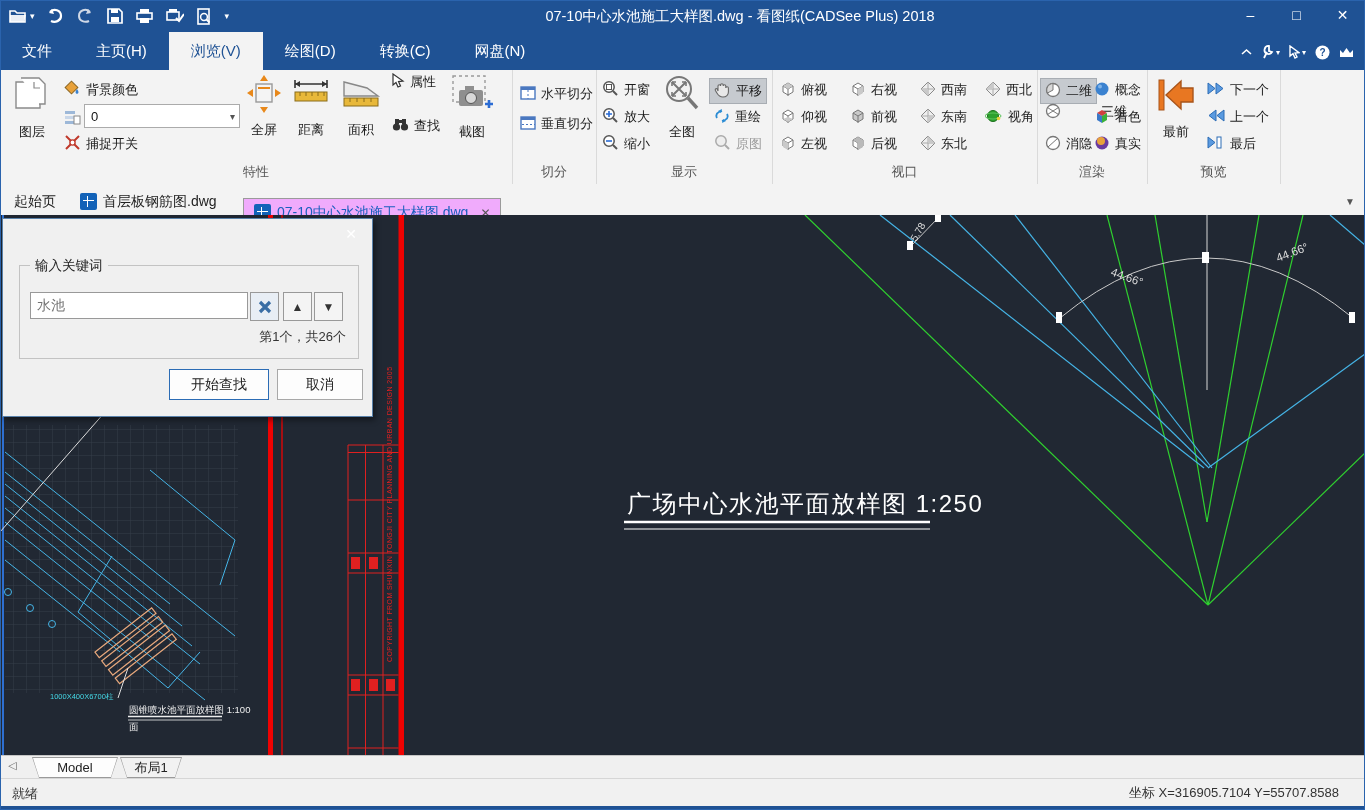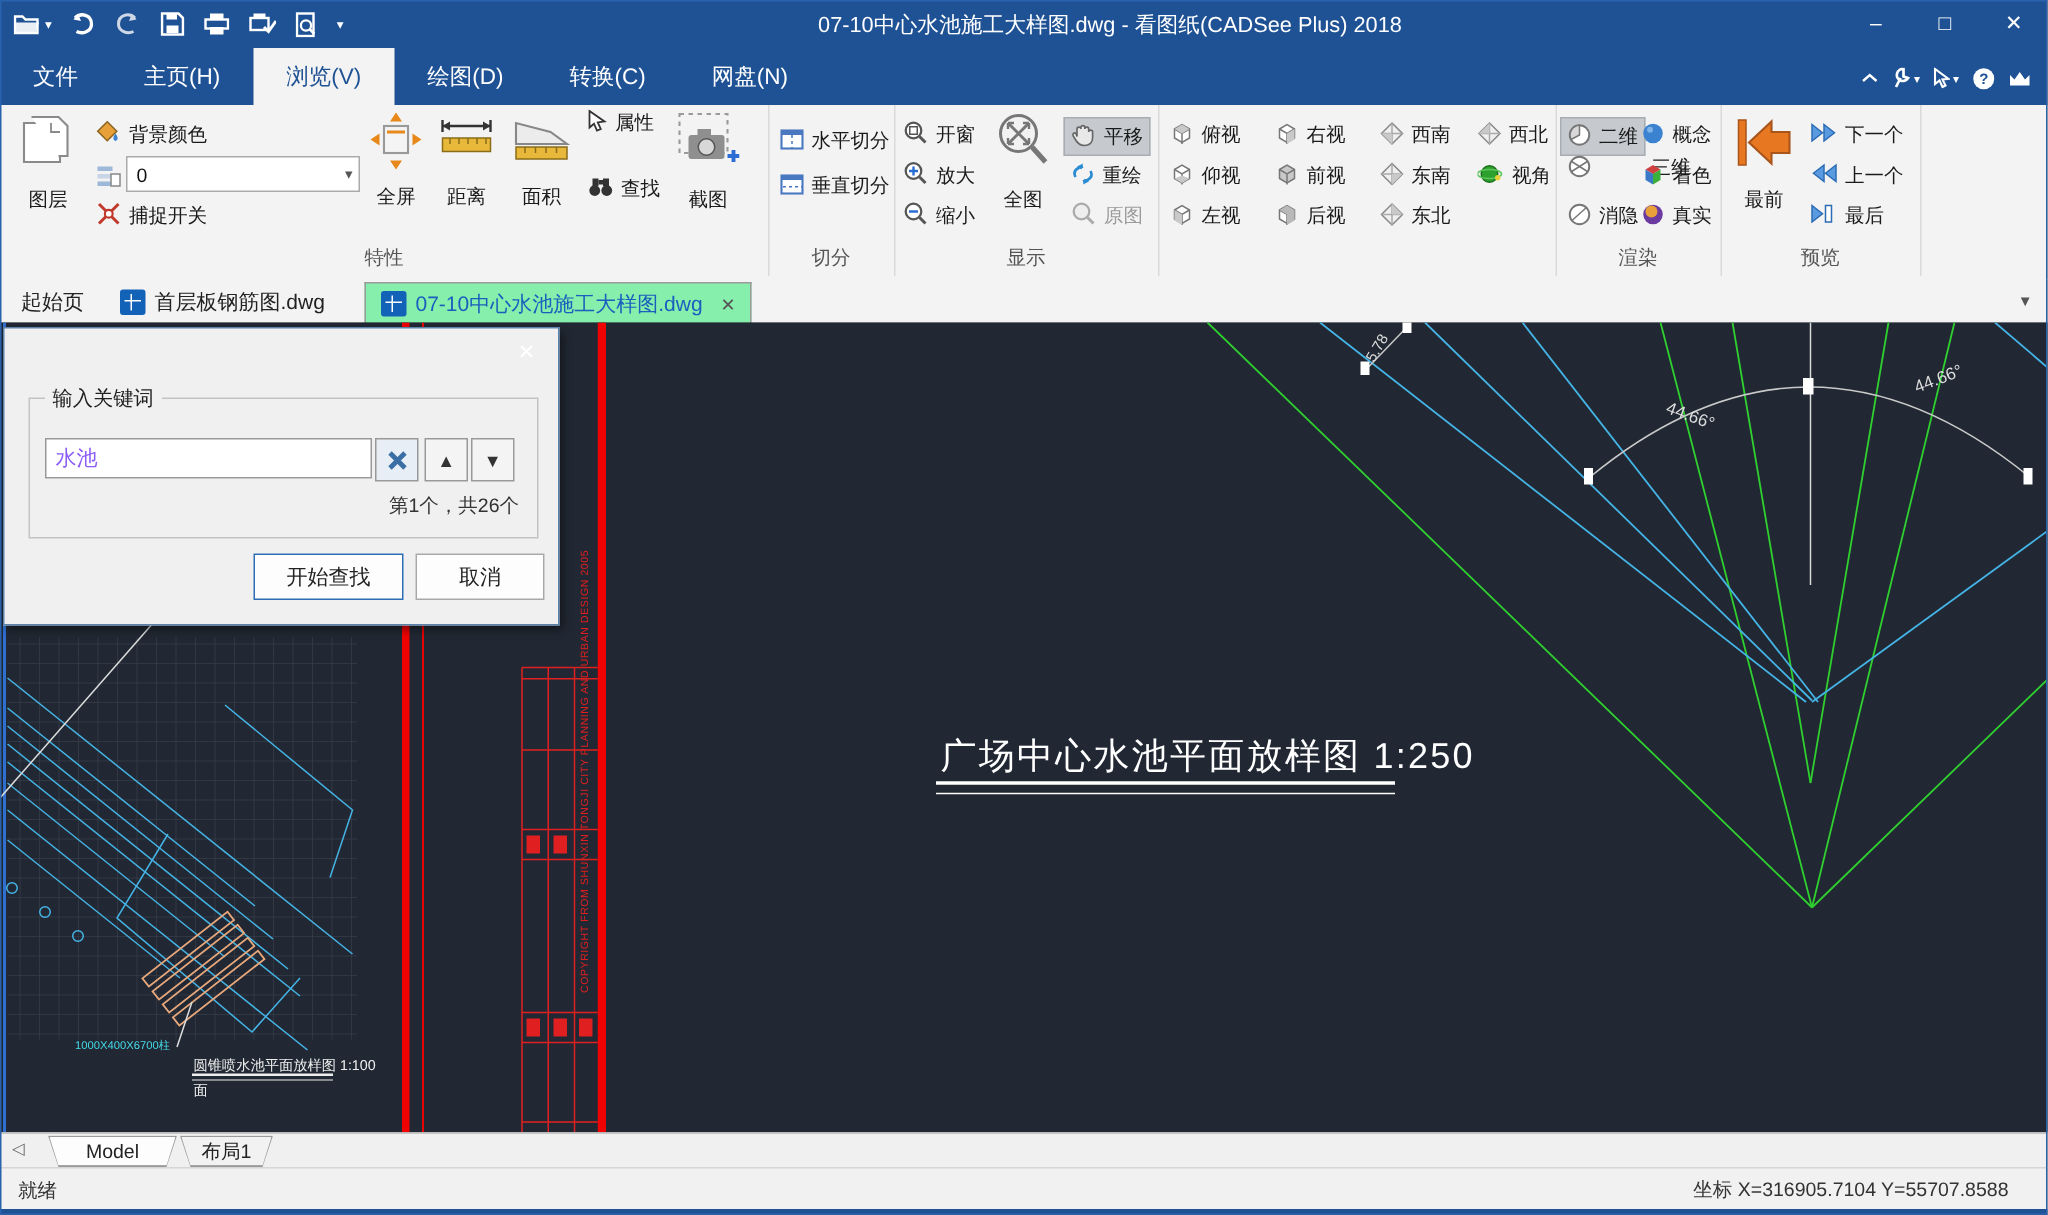--- a/index.html
+++ b/index.html
@@ -27,33 +27,33 @@
   .bigbtn{position:absolute;top:4px;display:flex;flex-direction:column;align-items:center;width:52px;}
   .bigbtn .lbl{font-size:13px;color:#1a1a1a;margin-top:3px;white-space:nowrap;}
   .sbtn{position:absolute;height:24px;display:flex;align-items:center;gap:5px;font-size:13px;color:#1a1a1a;white-space:nowrap;}
   .sbtn.sel{background:#c6cacf;border:1px solid #a8adb3;padding:0 4px;margin-left:-5px;}
   .sbtn.dis{color:#9b9b9b;}
   .combo{position:absolute;height:22px;background:#fff;border:1px solid #ababab;display:flex;align-items:center;font-size:13px;padding-left:6px;color:#111;}
   .combo .arr{position:absolute;right:4px;color:#555;font-size:10px;}
   
   #doctabs{left:0;top:186px;width:1365px;height:29px;background:#f3f3f3;}
   .dtab{position:absolute;top:2px;height:27px;display:flex;align-items:center;gap:6px;font-size:14px;color:#222;padding:0 10px;}
-  .dtab.active{background:#86efac;border:1px solid #9a9a9a;border-bottom:none;color:#1a5fbe;}
+  .dtab.active{background:#f0abfc;border:1px solid #9a9a9a;border-bottom:none;color:#1a5fbe;margin-top:10px;}
   .dwgicon{width:17px;height:17px;background:#1262b8;border-radius:2px;position:relative;flex:none;}
   .dwgicon:before{content:"";position:absolute;left:3px;right:3px;top:7px;border-top:1.5px solid #fff;}
   .dwgicon:after{content:"";position:absolute;top:3px;bottom:3px;left:7px;border-left:1.5px solid #fff;}
   
   #canvas{left:0;top:215px;width:1365px;height:540px;background:#212833;}
   
   #finddlg{left:2px;top:218px;width:371px;height:199px;background:#f0f0f0;border:1px solid #5a82ab;box-shadow:2px 3px 6px rgba(0,0,0,.45);box-sizing:border-box;}
   #finddlg .dtitle{position:absolute;left:0;top:0;right:0;height:30px;background:#2c5f9e;color:#fff;display:flex;align-items:center;padding-left:10px;font-size:14px;box-sizing:border-box;}
   #finddlg .dclose{position:absolute;right:8px;top:4px;width:26px;height:22px;display:flex;align-items:center;justify-content:center;color:#fff;font-size:14px;}
   .grpbox{position:absolute;left:16px;top:46px;width:338px;height:92px;border:1px solid #c3c3c3;}
   .grpbox .glab{position:absolute;left:10px;top:-9px;background:#f0f0f0;padding:0 5px;font-size:13.5px;color:#222;}
-  .finput{position:absolute;left:10px;top:26px;width:218px;height:27px;border:1px solid #999;background:#fff;font-size:14px;padding:0 6px;box-sizing:border-box;color:#8b5cf6;display:flex;align-items:center;}
+  .finput{position:absolute;left:10px;top:26px;width:218px;height:27px;border:1px solid #999;background:#fff;font-size:14px;padding:0 6px;box-sizing:border-box;color:#737373;display:flex;align-items:center;}
   .sqbtn{position:absolute;top:26px;width:29px;height:29px;box-sizing:border-box;border:1px solid #999;background:#f4f4f4;display:flex;align-items:center;justify-content:center;font-size:12px;color:#333;}
   .fresult{position:absolute;right:12px;top:62px;font-size:13px;color:#333;}
   .dbtn{position:absolute;top:150px;height:31px;background:#fdfdfd;border:1px solid #a8a8a8;display:flex;align-items:center;justify-content:center;font-size:14px;color:#222;box-sizing:border-box;}
   .dbtn.primary{border:1px solid #2b6cb5;}
   
   #modelbar{left:0;top:755px;width:1365px;height:23px;background:#f0f0f0;border-top:1px solid #c5c5c5;box-sizing:border-box;}
   .ltab{position:absolute;top:1px;height:21px;}
   .ltab .shape{position:absolute;inset:0;clip-path:polygon(0 0,100% 0,calc(100% - 7px) 100%,7px 100%);background:#9a9a9a;}
   .ltab .inner{position:absolute;inset:1px;clip-path:polygon(0 0,100% 0,calc(100% - 6px) 100%,6px 100%);background:#fdfdfd;display:flex;align-items:center;justify-content:center;font-size:13px;color:#222;}
   
@@ -451,20 +451,21 @@
       <span>西北</span>
     </div>
     <div class="sbtn" style="left:213px;top:35px;">
       <span><svg width="18" height="16" viewBox="0 0 18 16">
             <circle cx="8" cy="8" r="5.5" fill="#2da12d" stroke="#1a701a"></circle>
             <ellipse cx="8" cy="8" rx="8" ry="3" fill="none" stroke="#5cc45c"></ellipse>
             <circle cx="13.5" cy="10.5" r="1.8" fill="#e8d23a"></circle>
           </svg></span>
       <span>视角</span>
     </div>
+    <div class="glabel">视口</div>
   </div>
 
   <div class="rgroup" style="left:1037px;width:110px;">
     <div class="sbtn sel" style="left:8px;top:8px;">
       <span><svg width="16" height="16" viewBox="0 0 16 16">
             <circle cx="8" cy="8" r="6.5" fill="#fff" stroke="#777" stroke-width="1.3"></circle>
             <path d="M8 8 L8 1.5 A6.5 6.5 0 0 0 2.5 11 z" fill="#d8d8d8" stroke="#777"></path>
           </svg></span>
       <span>二维</span>
     </div>

